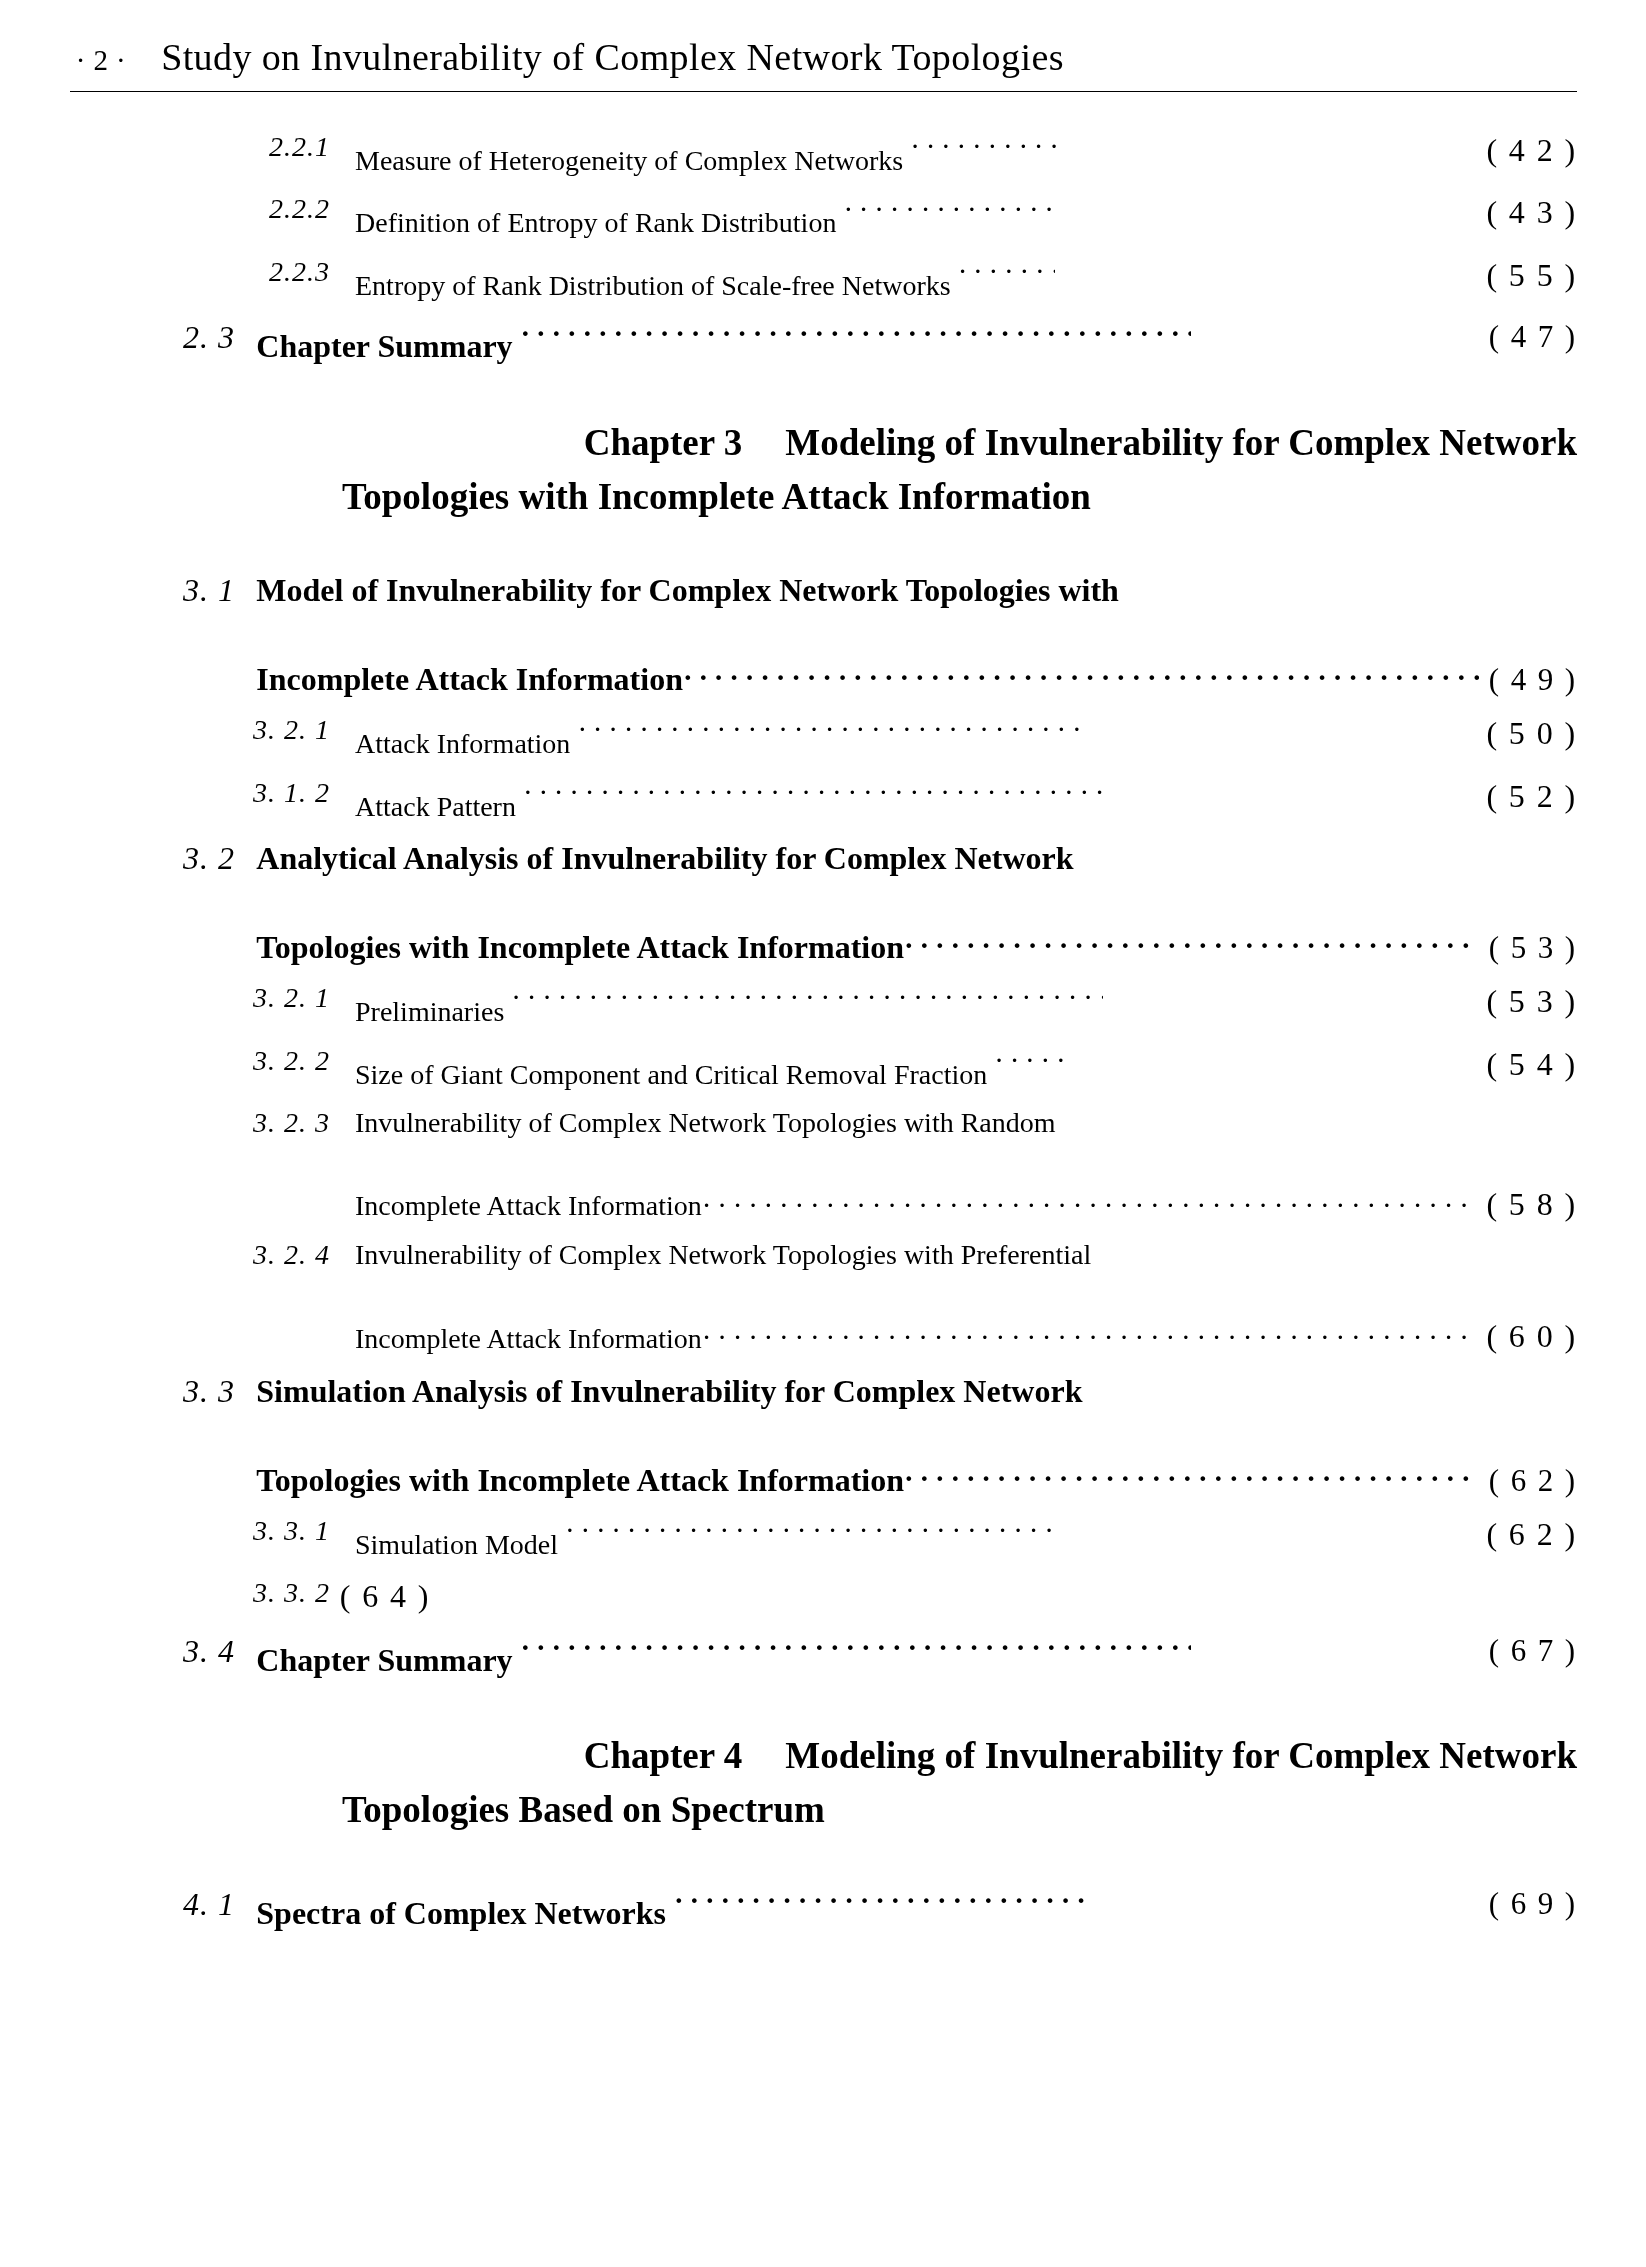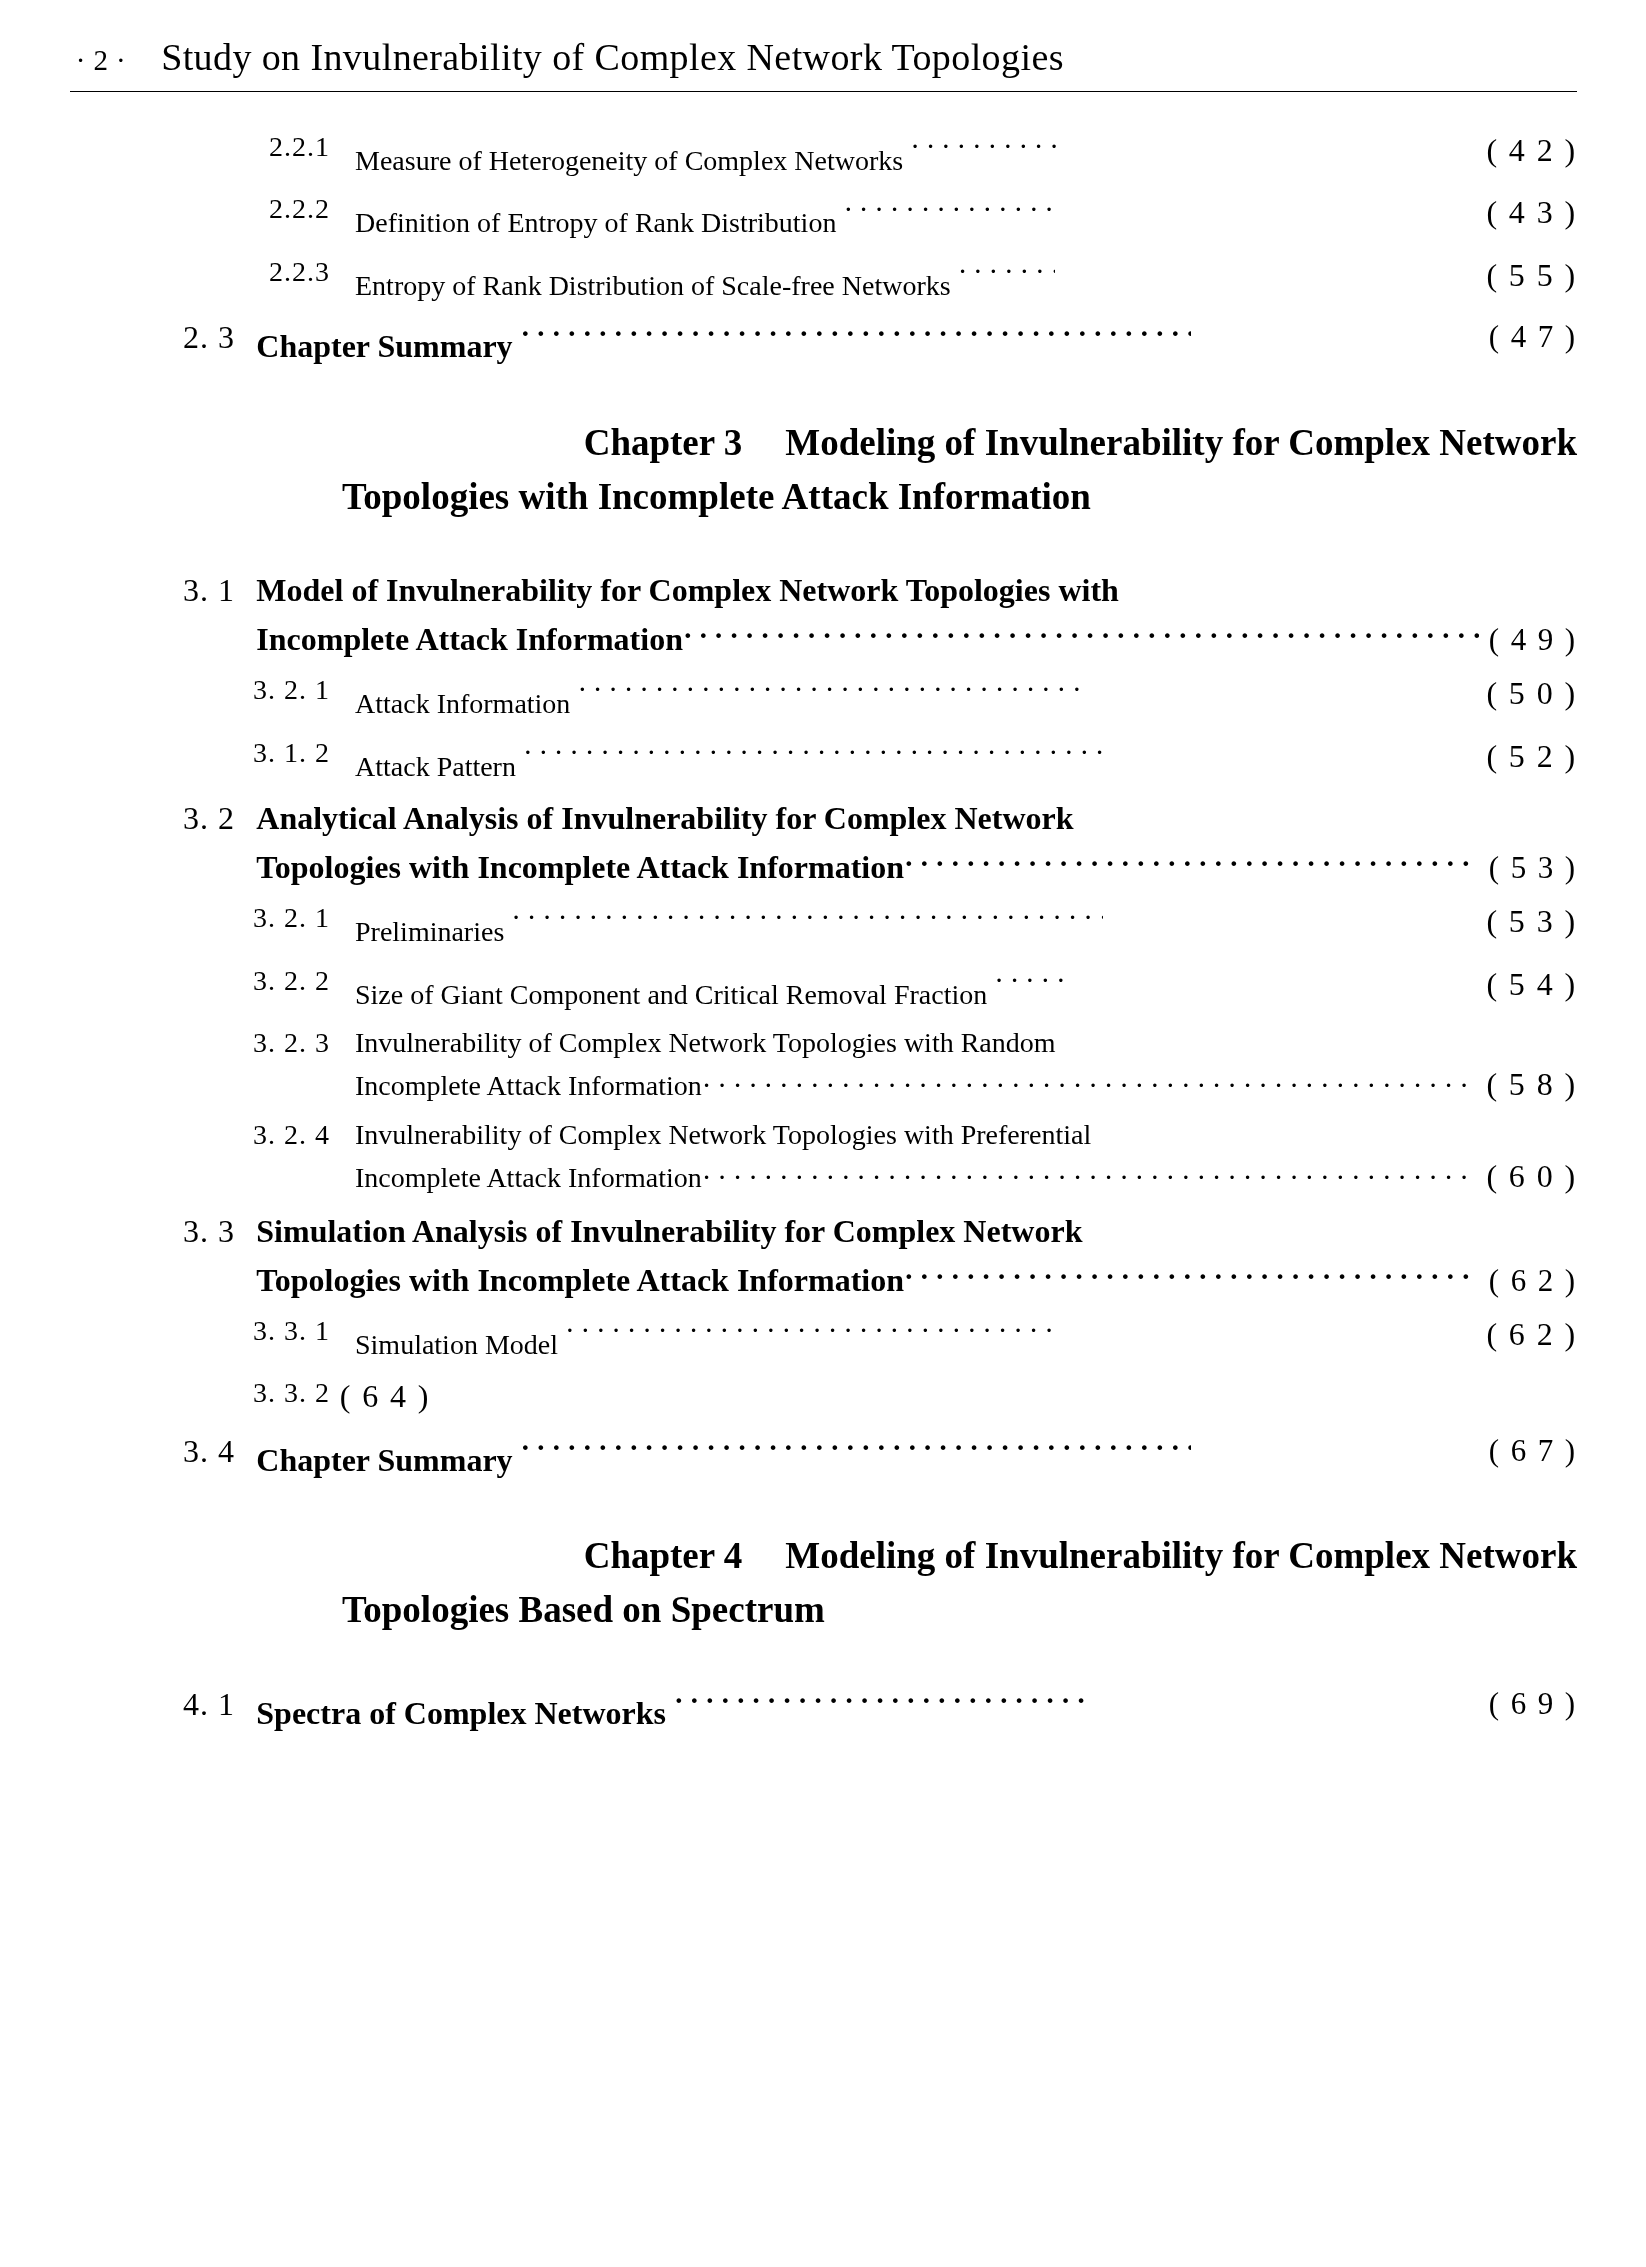--- a/index.html
+++ b/index.html
@@ -60,20 +60,21 @@
     align-items: flex-start;
     font-size: 30px;
     line-height: 1.52;
     margin-bottom: 5.8px;
   }
   .row .num {
     flex: 0 0 auto;
     text-align: right;
     white-space: nowrap;
     letter-spacing: 1px;
+    font-style: italic;
   }
   .row .body {
     flex: 1 1 auto;
     position: relative;
     overflow: hidden;
   }
   .row .pg {
     flex: 0 0 auto;
     white-space: nowrap;
     text-align: right;
@@ -118,21 +119,22 @@
     top: -1.9px;
   }
   .leader::before {
     content: "···································································································································································";
   }
   .fill { flex: 1 1 auto; }
 
   
   .cont {
     display: flex;
-    align-items: flex-start;
+    align-items: center;
+    margin-top: 40px;
   }
   .cont .txt { white-space: nowrap; }
 
   .ttl { white-space: nowrap; }
 
   
   .chapter {
     margin: 45px 0 43px 0;
     font-weight: bold;
     font-size: 37px;

